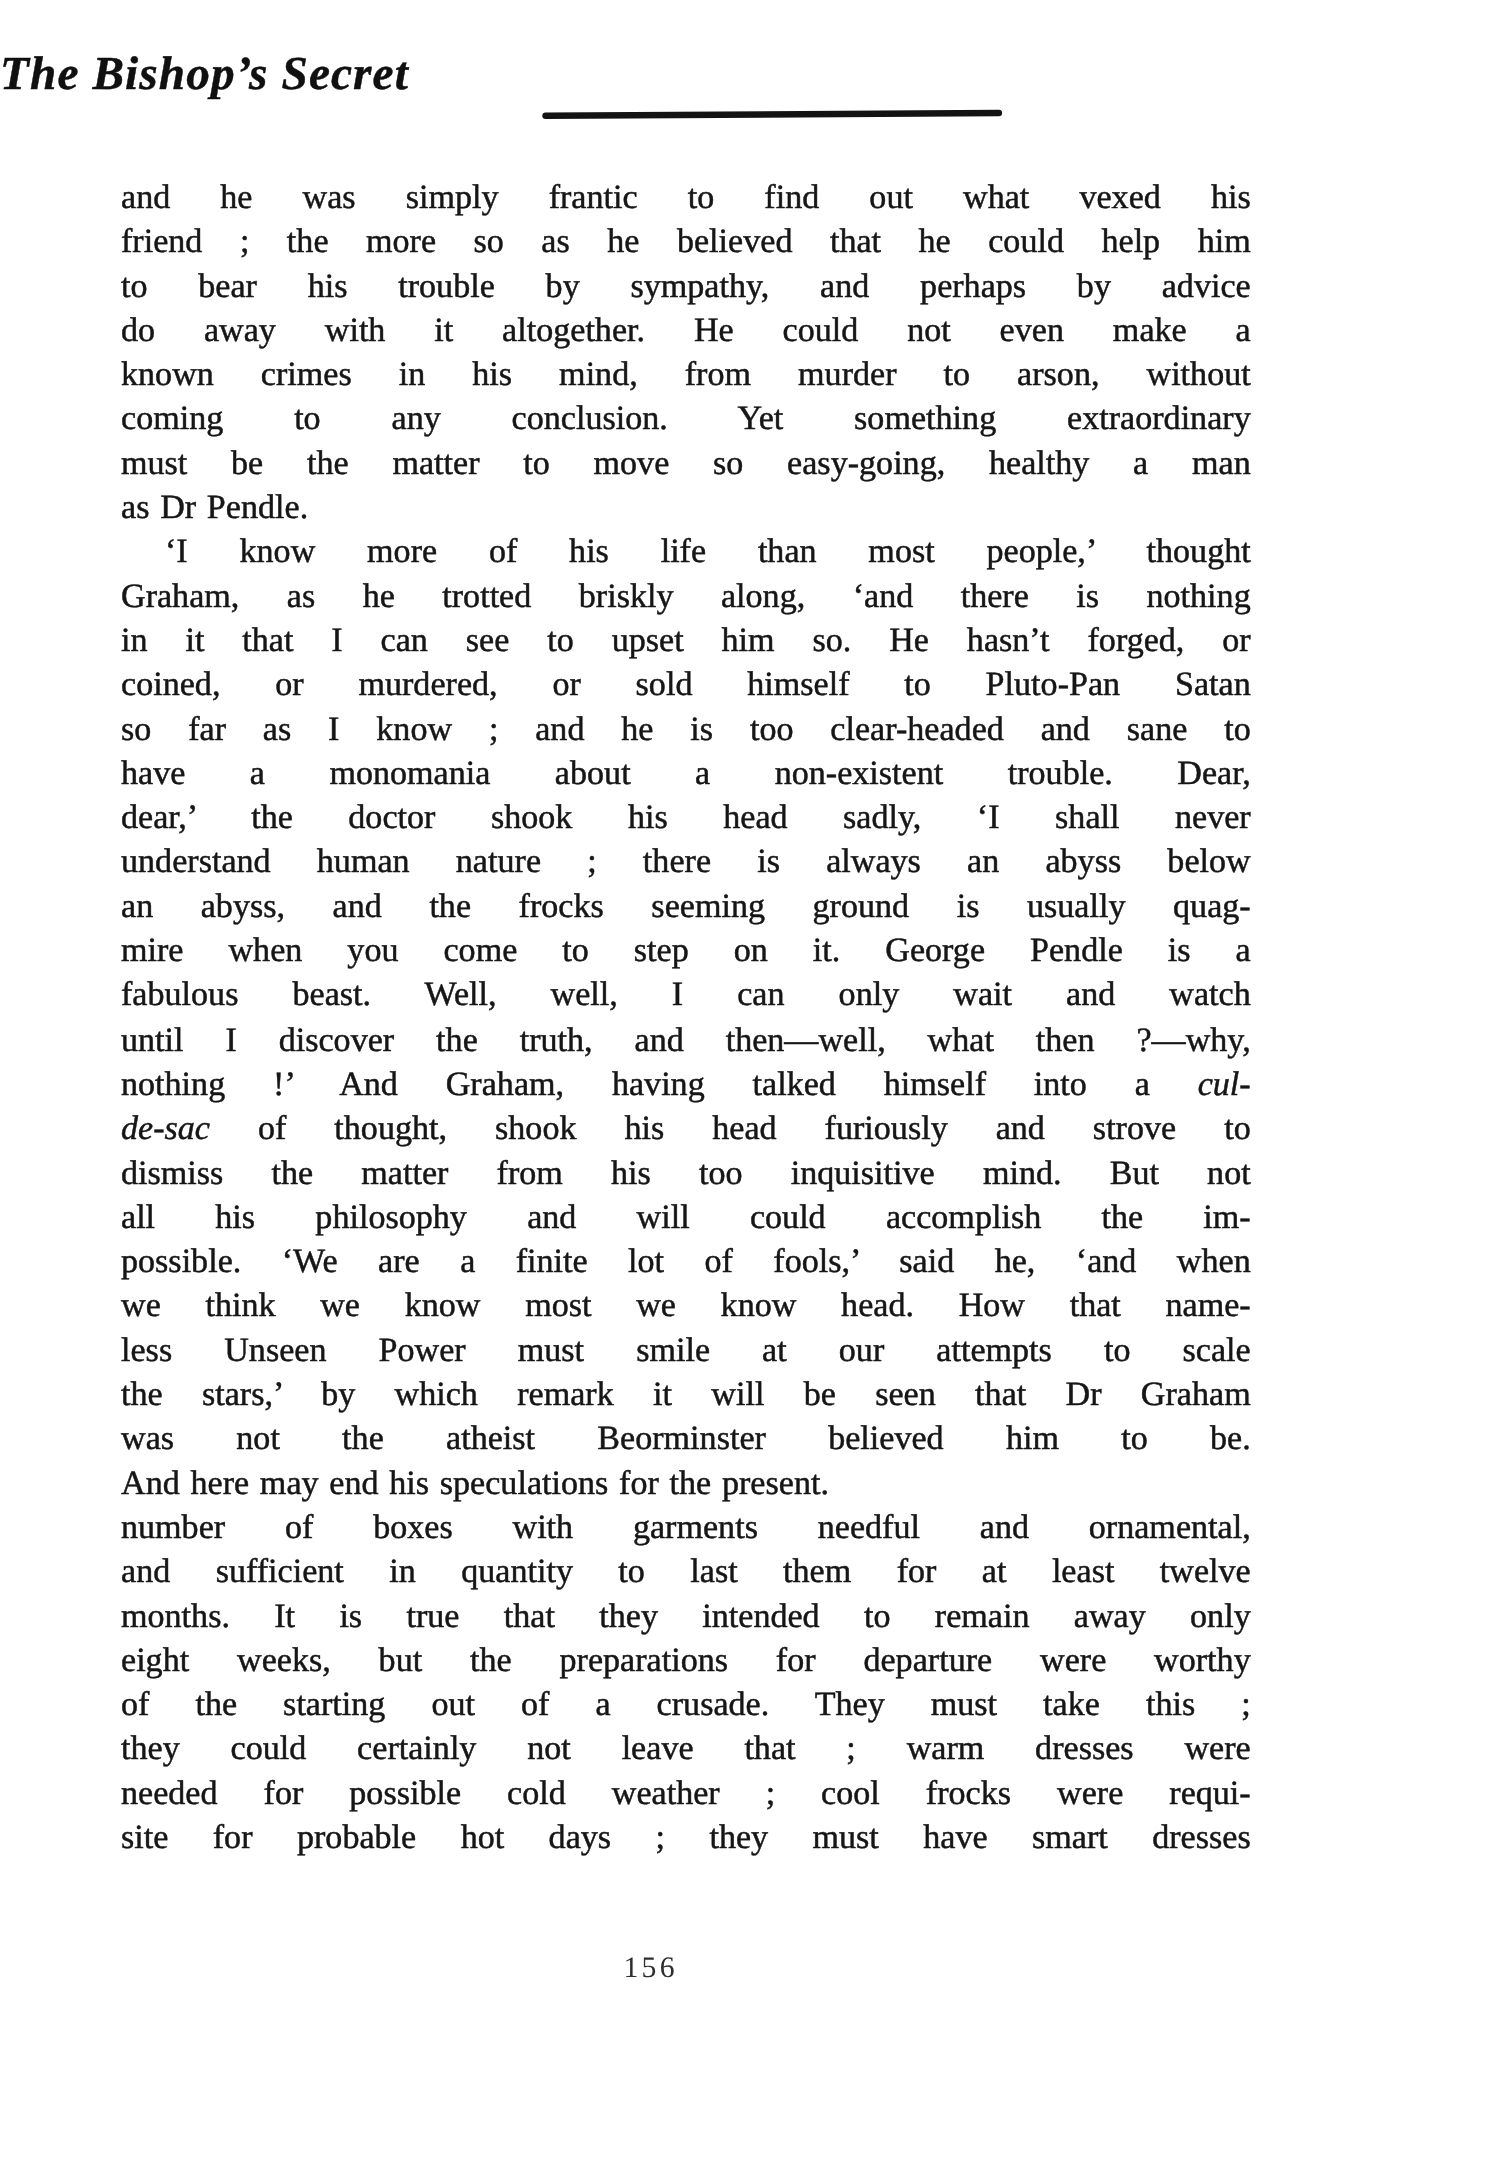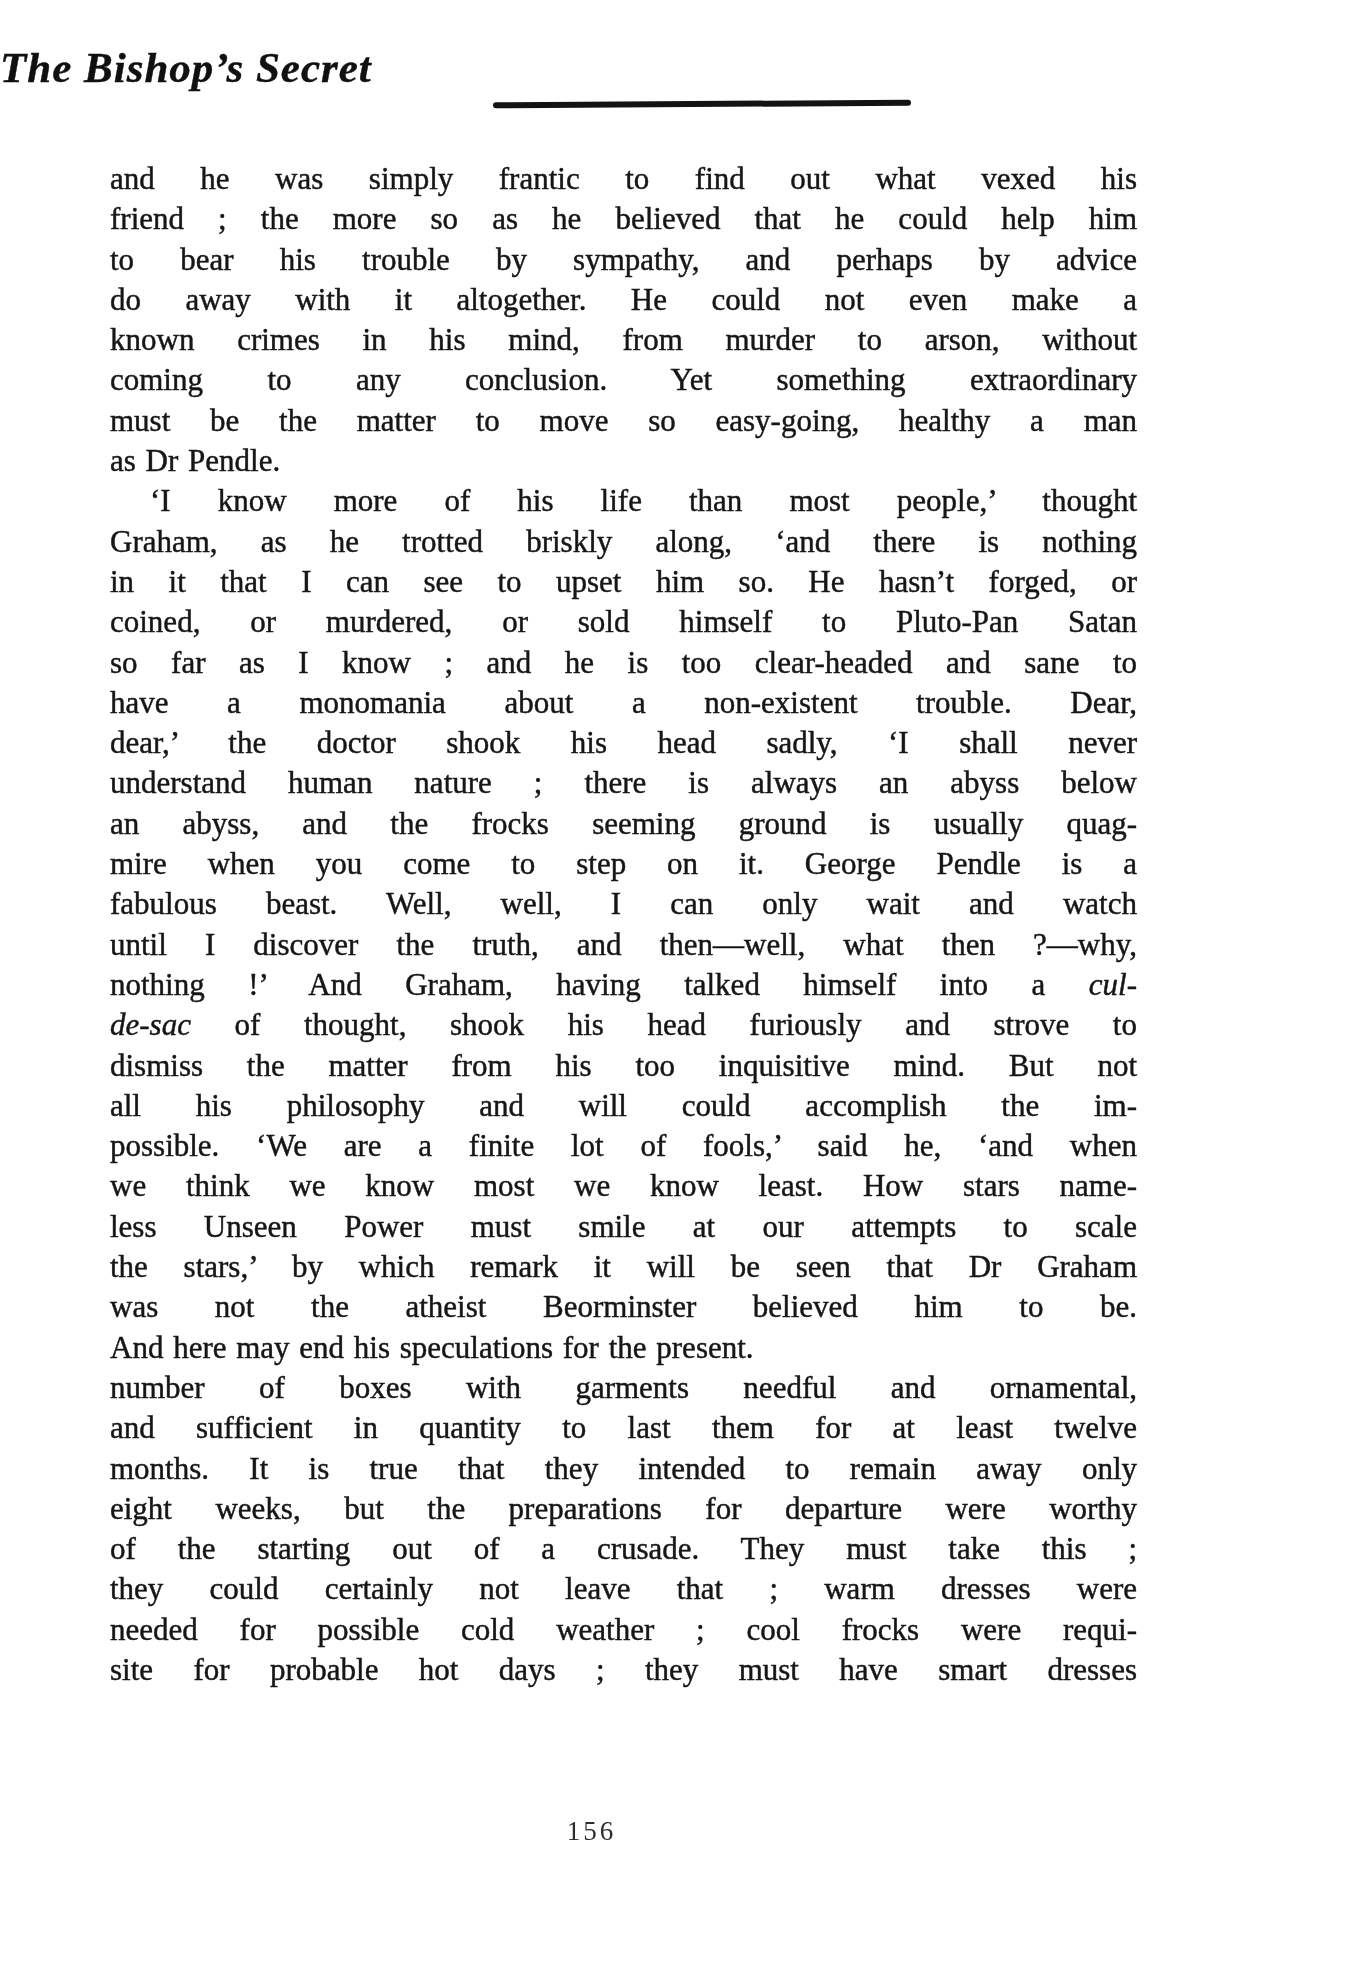--- a/index.html
+++ b/index.html
@@ -55,21 +55,21 @@
     text-align-last: left;
   }
   .line.indent {
     text-indent: 40px;
   }
   .em {
     font-style: italic;
   }
   .pageno {
     position: absolute;
-    top: 1816px;
+    top: 1773px;
     left: 110px;
     width: 1027px;
     text-align: center;
     transform: translateX(-32px);
     font-size: 27px;
     letter-spacing: 3px;
     color: #2e2e2e;
   }
 </style>
 </head>
@@ -103,21 +103,21 @@
         <div class="line">understand human nature ; there is always an abyss below</div>
         <div class="line">an abyss, and the frocks seeming ground is usually quag-</div>
         <div class="line">mire when you come to step on it. George Pendle is a</div>
         <div class="line">fabulous beast. Well, well, I can only wait and watch</div>
         <div class="line">until I discover the truth, and then—well, what then ?—why,</div>
         <div class="line"><span>nothing !’ And Graham, having talked himself into a </span><span class="em">cul-</span></div>
         <div class="line"><span class="em">de-sac</span><span> of thought, shook his head furiously and strove to</span></div>
         <div class="line">dismiss the matter from his too inquisitive mind. But not</div>
         <div class="line">all his philosophy and will could accomplish the im-</div>
         <div class="line">possible. ‘We are a finite lot of fools,’ said he, ‘and when</div>
-        <div class="line">we think we know most we know least. How stars name-</div>
+        <div class="line">we think we know most we know head. How that name-</div>
         <div class="line">less Unseen Power must smile at our attempts to scale</div>
         <div class="line">the stars,’ by which remark it will be seen that Dr Graham</div>
         <div class="line">was not the atheist Beorminster believed him to be.</div>
         <div class="line short">And here may end his speculations for the present.</div>
       </div>
       <div class="paragraph">
         <div class="line">number of boxes with garments needful and ornamental,</div>
         <div class="line">and sufficient in quantity to last them for at least twelve</div>
         <div class="line">months. It is true that they intended to remain away only</div>
         <div class="line">eight weeks, but the preparations for departure were worthy</div>

